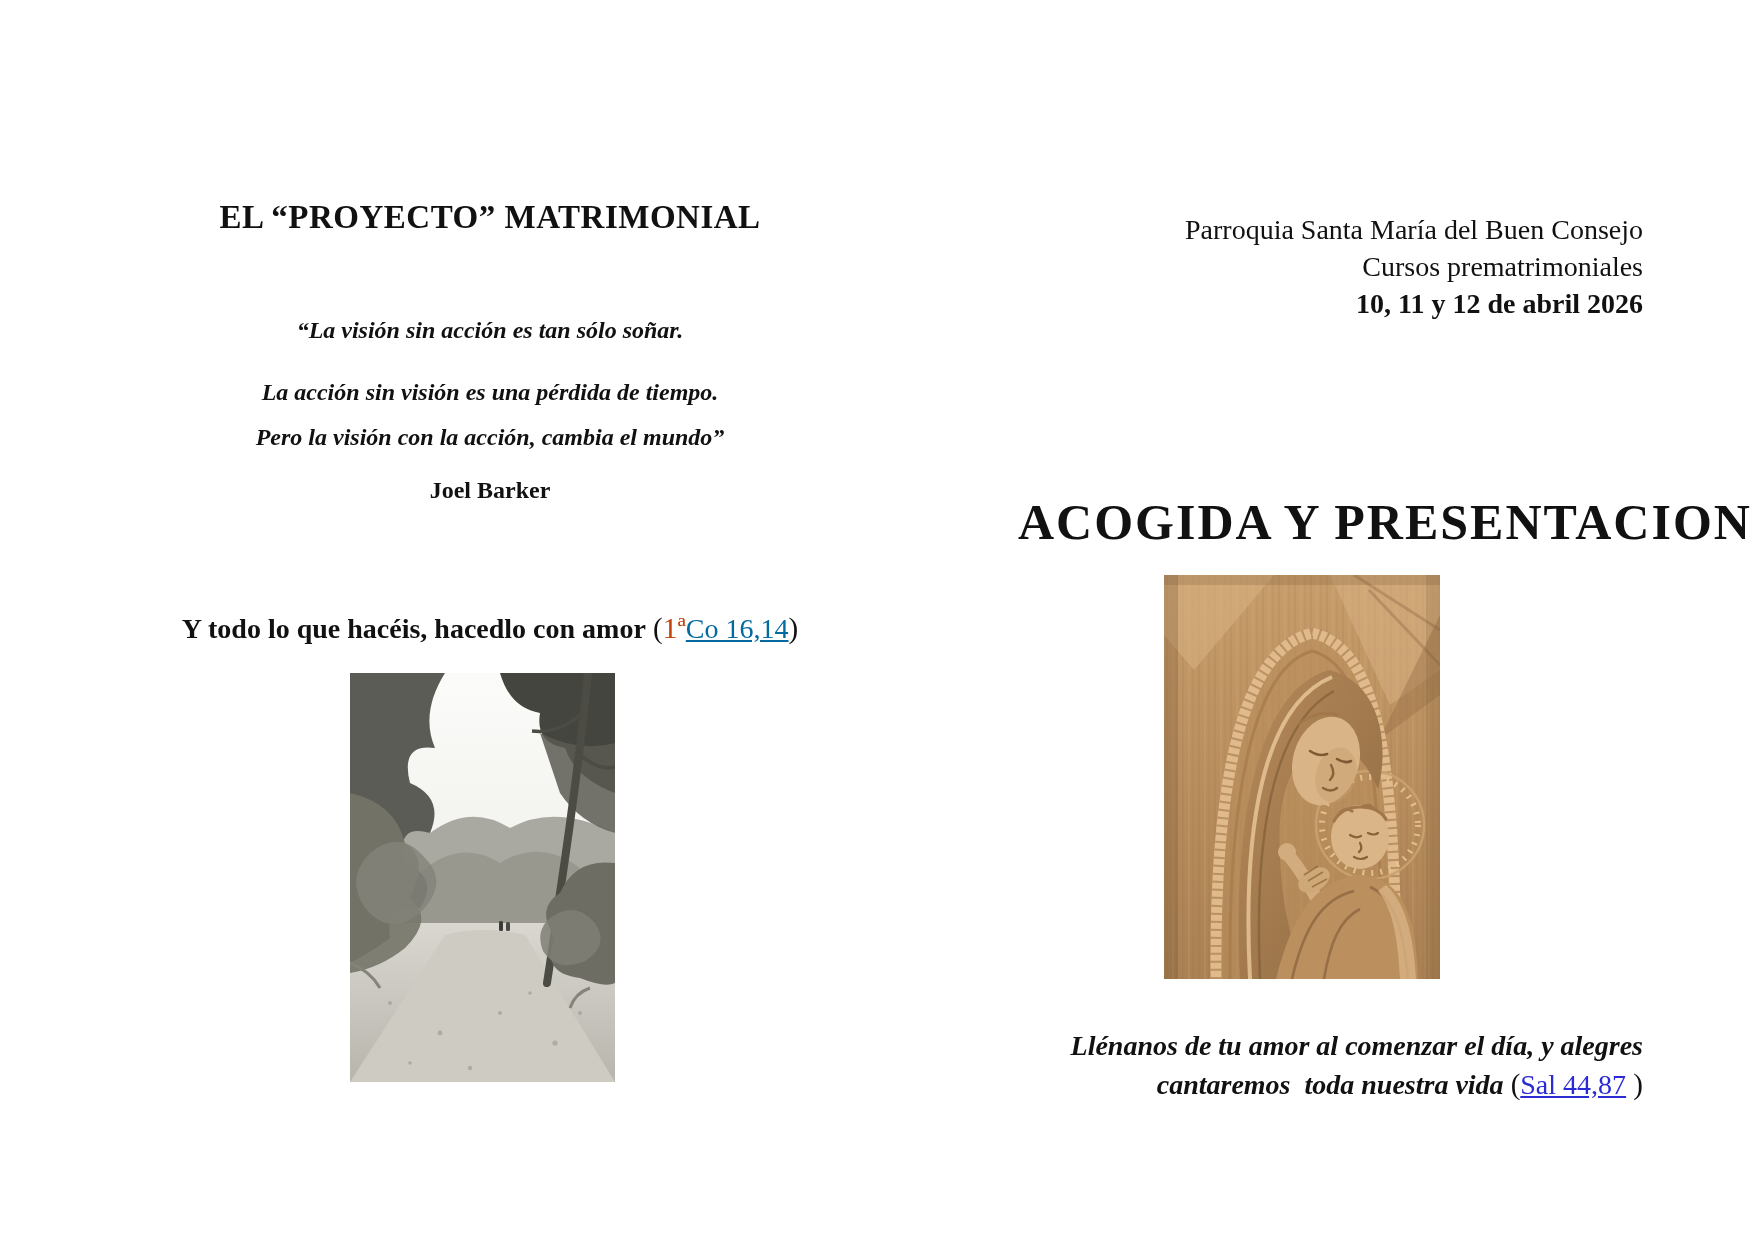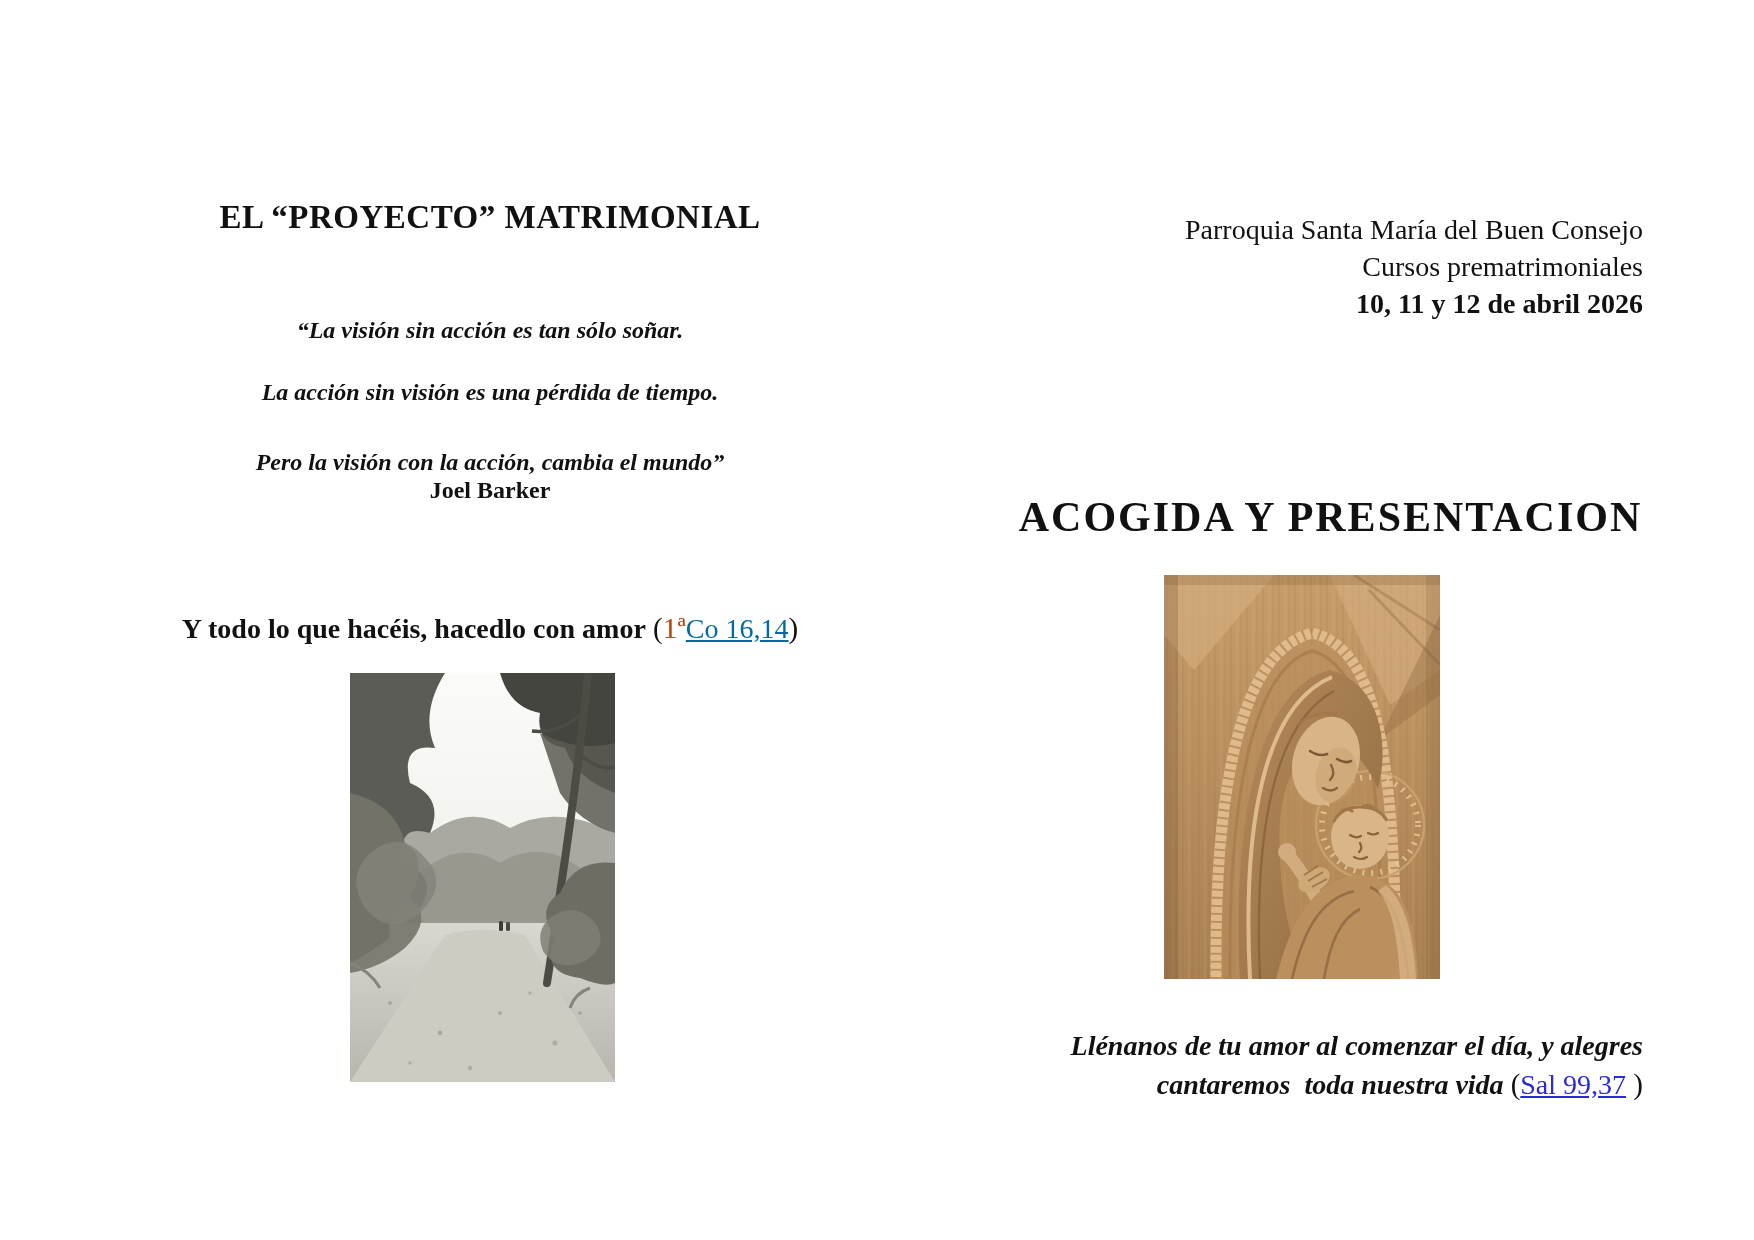--- a/index.html
+++ b/index.html
@@ -19,37 +19,37 @@
 
   
   .doc-title{
     top:172px;text-align:center;
     font-weight:bold;font-size:33px;letter-spacing:.5px;white-space:nowrap;
   }
   .quote-line{
     text-align:center;font-weight:bold;font-style:italic;
     font-size:24px;white-space:nowrap;
   }
-  .q1{top:290px}.q2{top:352px}.q3{top:422px}
+  .q1{top:290px}.q2{top:352px}.q3{top:397px}
   .quote-author{top:450px;text-align:center;font-weight:bold;font-size:24px;}
   .verse-left{top:584px;text-align:center;font-size:28px;white-space:nowrap;}
   .verse-left .vtext{font-weight:bold;}
   .paren{font-style:normal;font-weight:normal;font-size:29px;color:#111;}
   .ordinal{font-style:normal;font-weight:normal;font-size:30px;color:#c2410c;}
   .link-navy{color:#0369a1;text-decoration:underline;font-style:normal;font-weight:normal;cursor:pointer;}
   .link-blue{color:#2B2BD6;text-decoration:underline;font-style:normal;font-weight:normal;cursor:pointer;white-space:pre-wrap;}
   .photo-frame{position:absolute;left:180px;top:646px;width:265px;height:409px;}
   .photo-frame svg{display:block;width:100%;height:100%;}
 
   
   .parish-header{top:184px;text-align:right;font-size:28px;line-height:37px;}
   .parish-line{display:block;}
   .parish-line.bold{font-weight:bold;}
   .section-heading{
-    top:466px;text-align:center;font-weight:bold;font-size:42px;
+    top:466px;text-align:left;font-weight:bold;font-size:50px;
     letter-spacing:2px;white-space:nowrap;
   }
   .carving-frame{position:absolute;left:146px;top:548px;width:276px;height:404px;}
   .carving-frame svg{display:block;width:100%;height:100%;}
   .verse-right{top:1000px;text-align:right;font-size:28px;line-height:38px;
     font-weight:bold;font-style:italic;}
   .verse-right .vline{display:block;white-space:pre-wrap;}
 </style>
 </head>
 <body>
@@ -194,17 +194,17 @@
         <path d="M222,310 C244,330 250,368 252,404 L236,404 C234,362 228,332 214,316 Z" fill="#d9b385" opacity=".8"></path>
 
         <path d="M0,0 L14,0 L14,404 L0,404 Z" fill="#6b4d2f" opacity=".25"></path>
         <path d="M262,0 L276,0 L276,404 L262,404 Z" fill="#6b4d2f" opacity=".18"></path>
         <path d="M0,0 L276,0 L276,10 L0,10 Z" fill="#6b4d2f" opacity=".2"></path>
       </svg>
     </div>
 
     <div class="abs verse-right">
       <span class="vline">Llénanos de tu amor al comenzar el día, y alegres</span>
-      <span class="vline"><span>cantaremos  toda nuestra vida </span><span class="paren">(</span><a class="link-blue">Sal 99,37</a><span class="paren"> )</span></span>
+      <span class="vline"><span>cantaremos  toda nuestra vida </span><span class="paren">(</span><a class="link-blue">Sal 44,87</a><span class="paren"> )</span></span>
     </div>
   </div>
 
 </div>
 
 </body></html>

